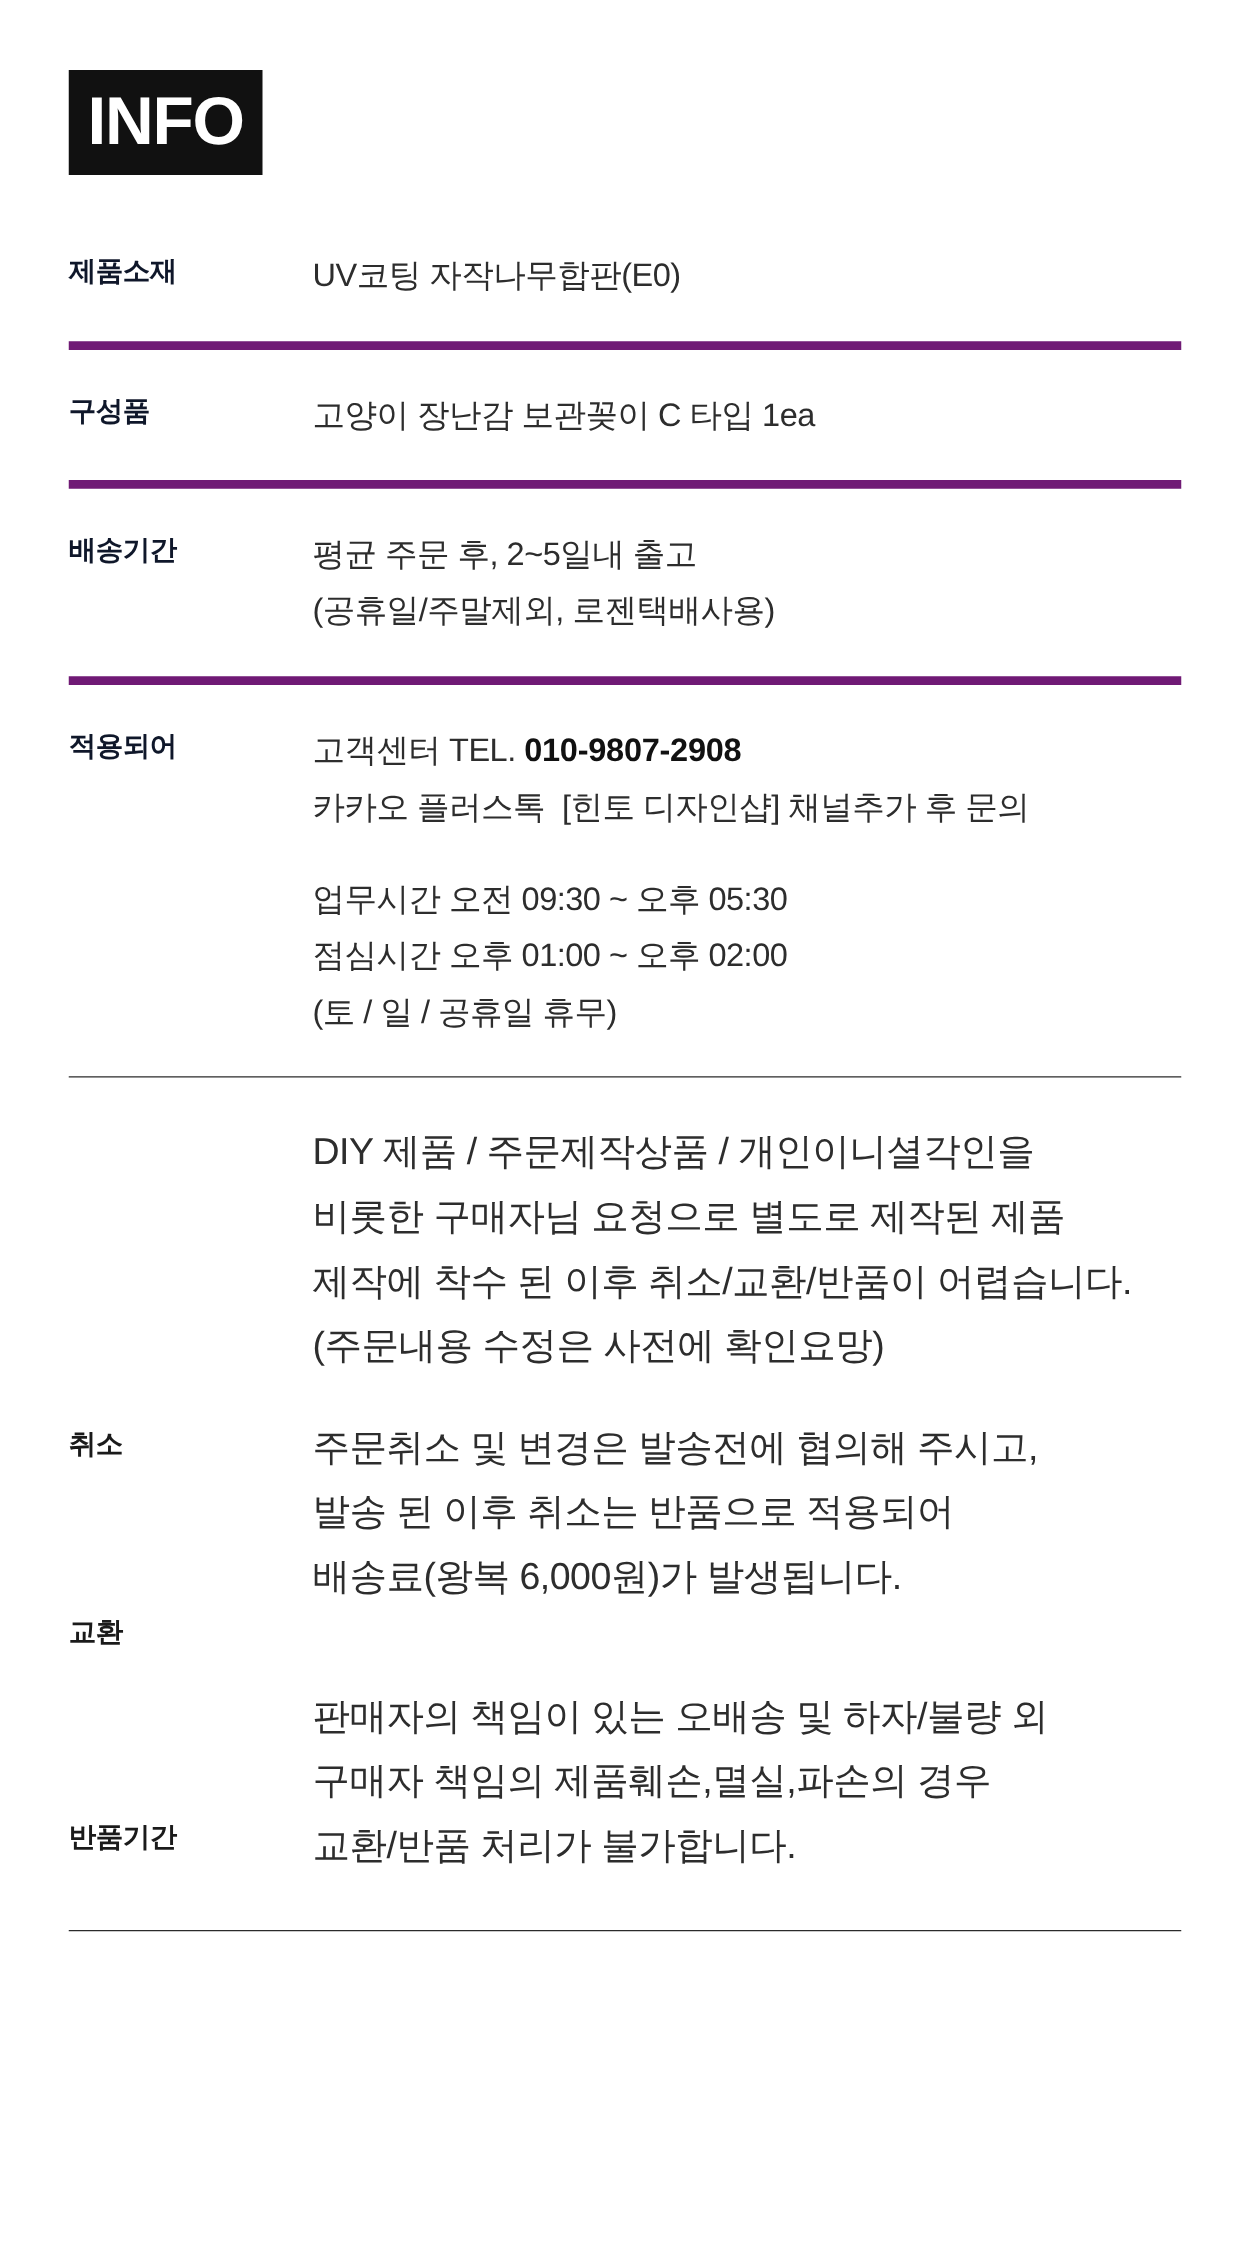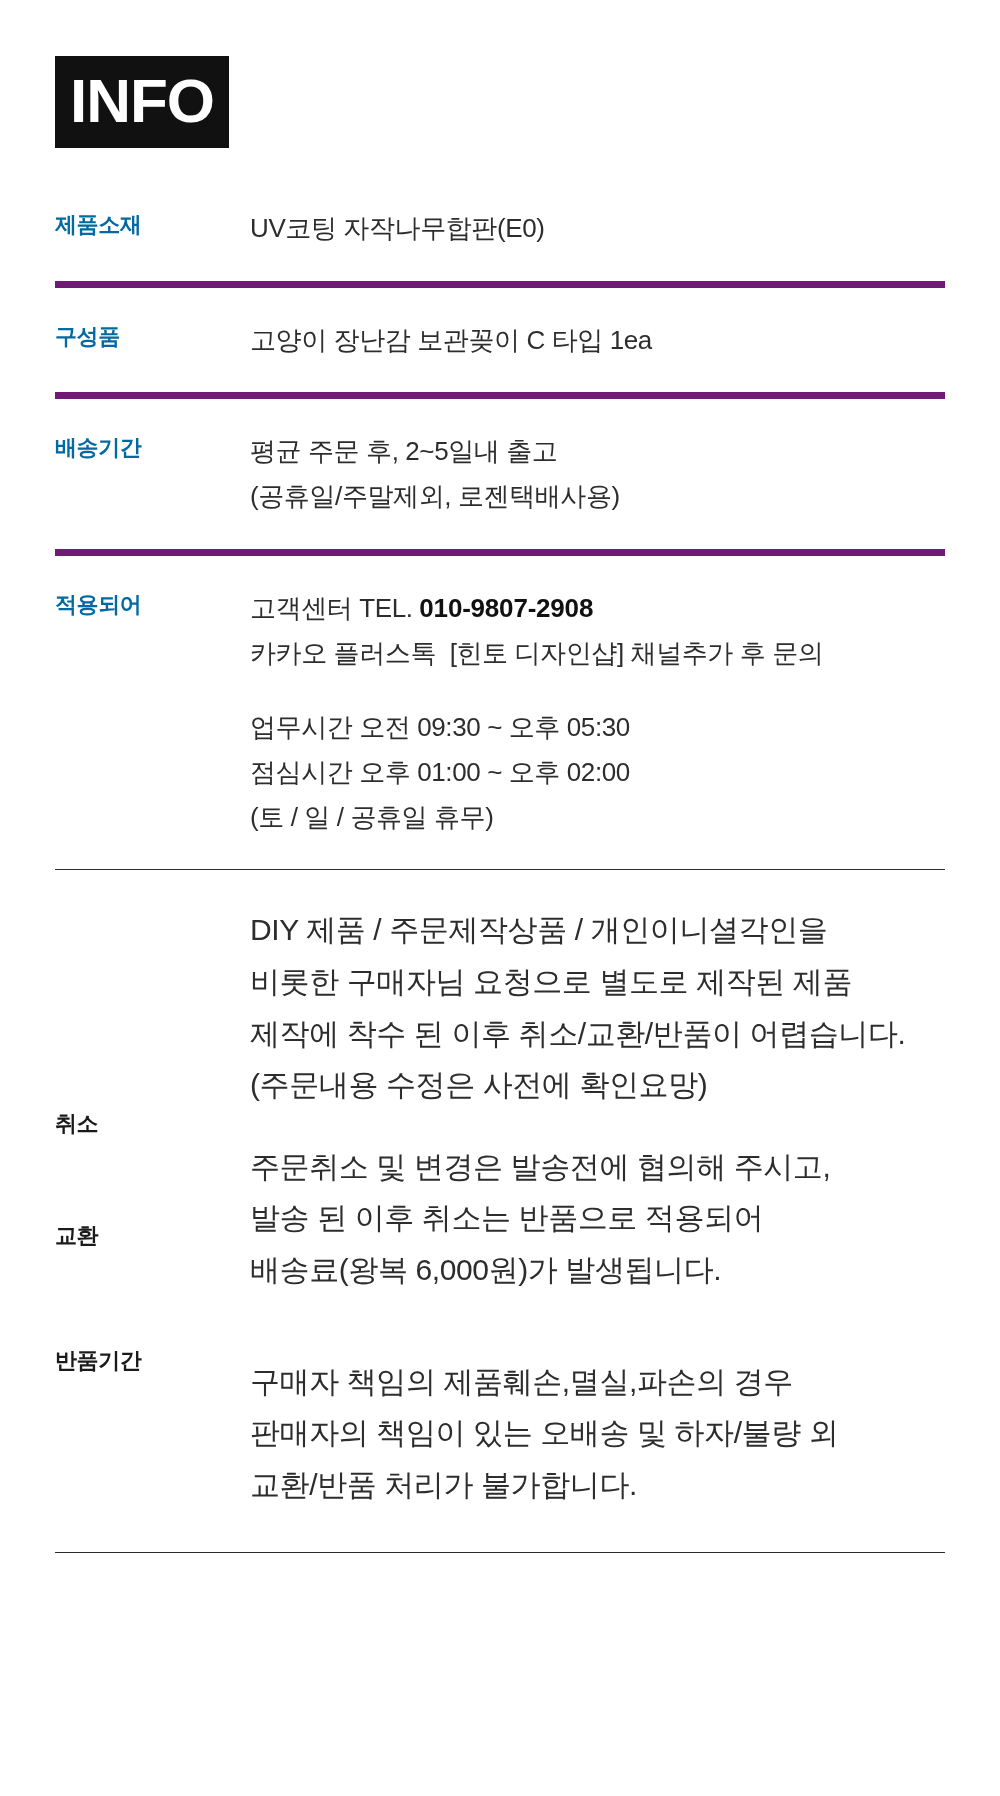--- a/index.html
+++ b/index.html
@@ -24,21 +24,21 @@
   }
 
   
   .info-badge-wrap {
     padding: 56px 0 0 55px;
   }
   .info-badge {
     display: inline-block;
     background: #111111;
     color: #ffffff;
-    font-size: 62px;
+    font-size: 54px;
     line-height: 1.0;
     font-weight: 700;
     letter-spacing: -1px;
     padding: 14px 15px 16px 15px;
     font-family: "Liberation Sans", "DejaVu Sans", sans-serif;
   }
 
   .table {
     margin: 36px 55px 0 55px;
     width: 890px;
@@ -60,21 +60,21 @@
     margin: 0 55px 60px 55px;
     width: 890px;
   }
 
   .label {
     flex: 0 0 195px;
     width: 195px;
     box-sizing: border-box;
     font-size: 22px;
     font-weight: 700;
-    color: #0369a1;
+    color: #0f172a;
     line-height: 1.55;
     padding-top: 2px;
     letter-spacing: -0.4px;
   }
 
   .value {
     flex: 1 1 auto;
     font-size: 26px;
     color: #2d2d2d;
     line-height: 1.72;
@@ -98,20 +98,21 @@
   }
   .block-labels {
     flex: 0 0 195px;
     width: 195px;
   }
   .block-labels .lbl {
     font-size: 22px;
     font-weight: 700;
     letter-spacing: -0.4px;
     color: #1a1a1a;
+    margin-top: 39px;
   }
   .spacer-1 { height: 205px; }
   .spacer-2 { height: 82px; }
   .spacer-3 { height: 95px; }
   .block-body {
     flex: 1 1 auto;
   }
   .para {
     font-size: 30px;
     color: #2d2d2d;
@@ -191,22 +192,22 @@
           <span class="line">발송 된 이후 취소는 반품으로 적용되어</span>
           <span class="line">배송료(왕복 6,000원)가 발생됩니다.</span>
         </div>
 
         <div class="para-gap"></div>
 
 
         <div class="para-gap"></div>
 
         <div class="para">
+          <span class="line">판매자의 책임이 있는 오배송 및 하자/불량 외</span>
           <span class="line">구매자 책임의 제품훼손,멸실,파손의 경우</span>
-          <span class="line">판매자의 책임이 있는 오배송 및 하자/불량 외</span>
           <span class="line">교환/반품 처리가 불가합니다.</span>
         </div>
 
       </div>
     </div>
 
   </div>
 
   <div style="height:42px"></div>
   <div class="row-bottom-rule"></div>

